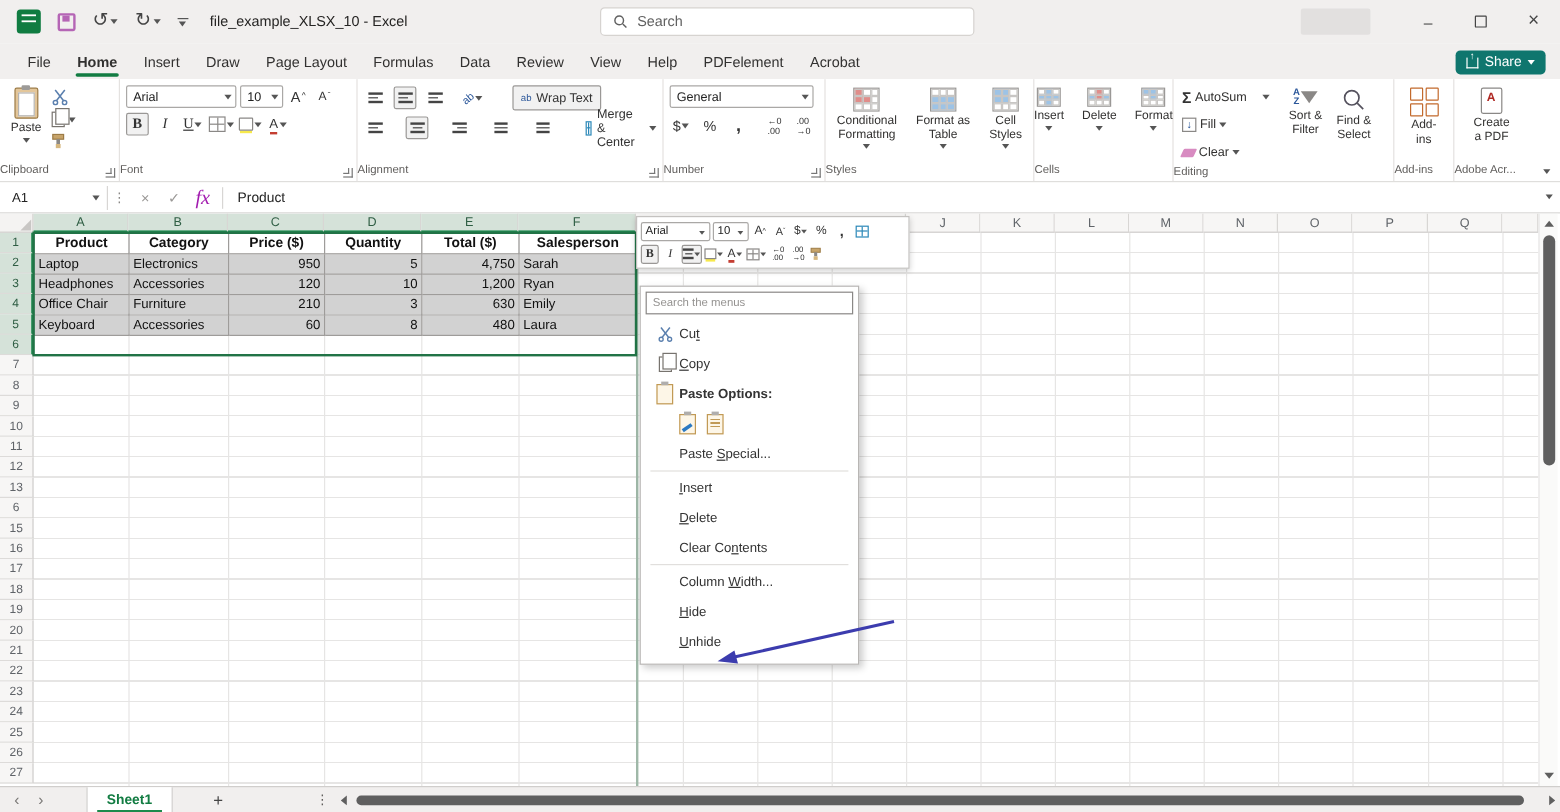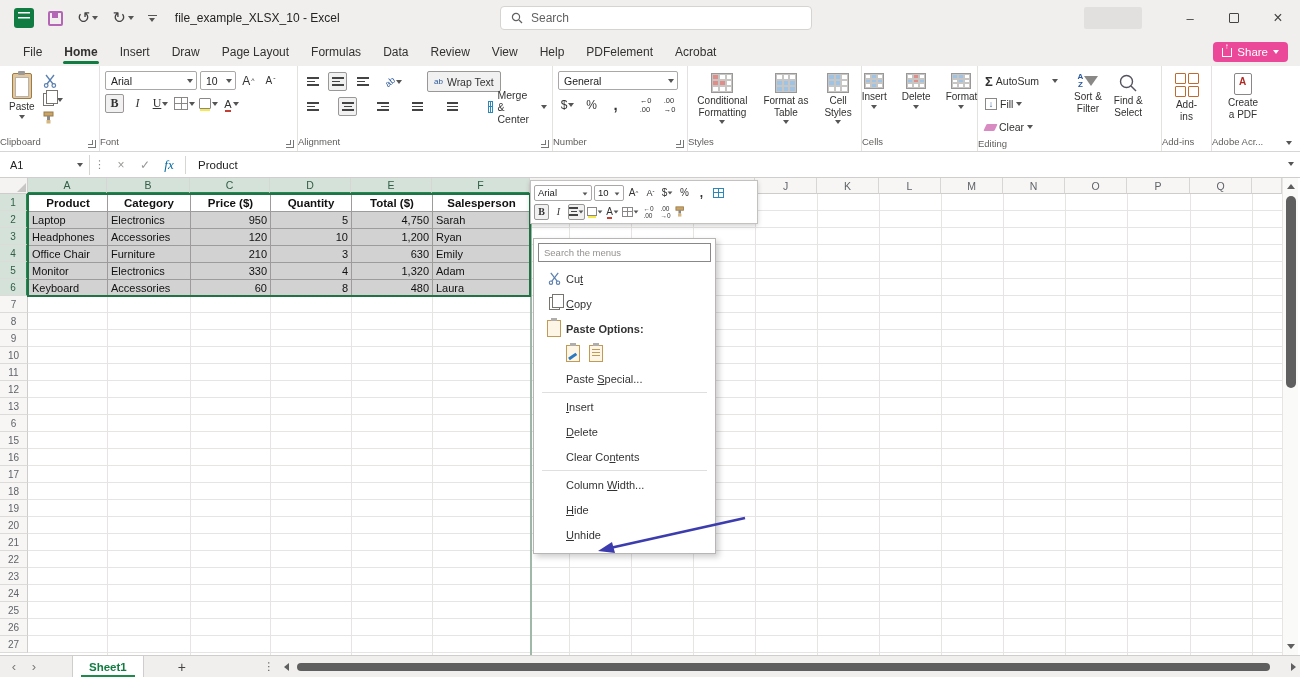--- a/index.html
+++ b/index.html
@@ -24,21 +24,21 @@
   .wctrl { position:absolute; right:0; top:0; height:36px; display:flex; align-items:center; }
   .acctblur { width:58px; height:22px; background:#e2e0df; border-radius:2px; margin-right:26px; }
   .wbtn { width:44px; height:36px; display:flex; align-items:center; justify-content:center; font-size:13px; color:#444; }
   .maxglyph { width:10px; height:10px; border:1.2px solid #444; border-radius:1px; }
 
   
   .tabrow { height:30px; background:#f1efee; display:flex; align-items:flex-end; padding-left:12px; position:relative; }
   .tab { padding:6px 11px 7px; font-size:12px; color:#323130; position:relative; cursor:default; }
   .tab.active { font-weight:bold; }
   .tab.active:after { content:""; position:absolute; left:10px; right:10px; bottom:2px; height:3px; background:#127c42; border-radius:2px; }
-  .sharebtn { position:absolute; right:12px; bottom:4px; background:#ec4899; color:#fff; font-size:11.5px; border-radius:4px; padding:4px 9px; display:flex; align-items:center; gap:5px; }
+  .sharebtn { position:absolute; right:12px; bottom:4px; background:#0f766e; color:#fff; font-size:11.5px; border-radius:4px; padding:4px 9px; display:flex; align-items:center; gap:5px; }
   .shareic { width:10px; height:9px; border:1.2px solid #fff; border-top:none; position:relative; }
   .shareic:before { content:"↑"; position:absolute; left:1.5px; top:-6px; font-size:8px; color:#fff; }
   .sharebtn .chev { border-top-color:#fff; }
 
   
   .ribbon { height:86px; background:#fff; border-bottom:1px solid #d8d6d4; display:flex; position:relative; }
   .grp { display:flex; flex-direction:column; border-right:1px solid #e4e2e0; position:relative; }
   .grp-body { flex:1; display:flex; align-items:flex-start; padding:5px 5px 0; gap:4px; }
   .grp-label { height:16px; font-size:9.5px; color:#605e5c; text-align:left; position:relative; padding-top:1px; }
   .launcher { position:absolute; right:3px; bottom:3px; width:8px; height:8px; border-right:1.2px solid #777; border-bottom:1.2px solid #777; }
@@ -75,21 +75,21 @@
   .addinsic i { border:1.7px solid #c26a2d; border-radius:1px; }
   .twoline { white-space:pre-line; }
   .ribbon-collapse { position:absolute; right:8px; bottom:6px; }
 
   
   .fbar { height:26px; border-bottom:1px solid #d0cecc; display:flex; align-items:center; background:#fff; position:relative; }
   .namebox { width:88px; height:20px; margin-left:2px; display:flex; align-items:center; font-size:11px; color:#222; padding-left:8px; position:relative; border-right:1px solid #d8d6d4; }
   .namebox .chev { position:absolute; right:6px; }
   .fbtns { display:flex; align-items:center; gap:0; }
   .fbtn { width:24px; text-align:center; font-size:12px; color:#9a9896; }
-  .fx { font-style:italic; font-family:"Liberation Serif",serif; color:#0369a1; font-size:13px; }
+  .fx { font-style:italic; font-family:"Liberation Serif",serif; color:#a21caf; font-size:17px; }
   .fcontent { font-size:11.5px; color:#222; padding-left:12px; }
   .fbar-exp { position:absolute; right:6px; top:10px; }
 
   
   .sheet { position:relative; height:477px; background:#fff; overflow:hidden; }
   .corner { position:absolute; left:0; top:0; width:28px; height:16px; background:#f4f3f2; border-right:1px solid #cfcdcb; border-bottom:1px solid #cfcdcb; }
   .corner:after { content:""; position:absolute; right:1px; bottom:1px; border-left:9px solid transparent; border-bottom:9px solid #c8c6c4; }
   .colh { position:absolute; top:0; height:16px; font-size:10.5px; color:#5f6368; background:#f7f6f5; border-right:1px solid #d8d6d4; border-bottom:1px solid #cfcdcb; display:flex; align-items:center; justify-content:center; }
   .colh.sel { background:#d5e2d9; color:#2f5e44; border-bottom:2px solid #218a51; }
   .rowh { position:absolute; left:0; width:28px; height:17px; font-size:10px; color:#5f6368; background:#f7f6f5; border-right:1px solid #cfcdcb; border-bottom:1px solid #dddbd9; display:flex; align-items:center; justify-content:center; }
@@ -686,28 +686,20 @@
         </tr>
         <tr>
           <td>Office Chair</td>
           <td>Furniture</td>
           <td class="num">210</td>
           <td class="num">3</td>
           <td class="num">630</td>
           <td>Emily</td>
         </tr>
         <tr>
-          <td>Monitor</td>
-          <td>Electronics</td>
-          <td class="num">330</td>
-          <td class="num">4</td>
-          <td class="num">1,320</td>
-          <td>Adam</td>
-        </tr>
-        <tr>
           <td>Keyboard</td>
           <td>Accessories</td>
           <td class="num">60</td>
           <td class="num">8</td>
           <td class="num">480</td>
           <td>Laura</td>
         </tr>
       </tbody>
     </table>
   <div class="selframe"></div>

